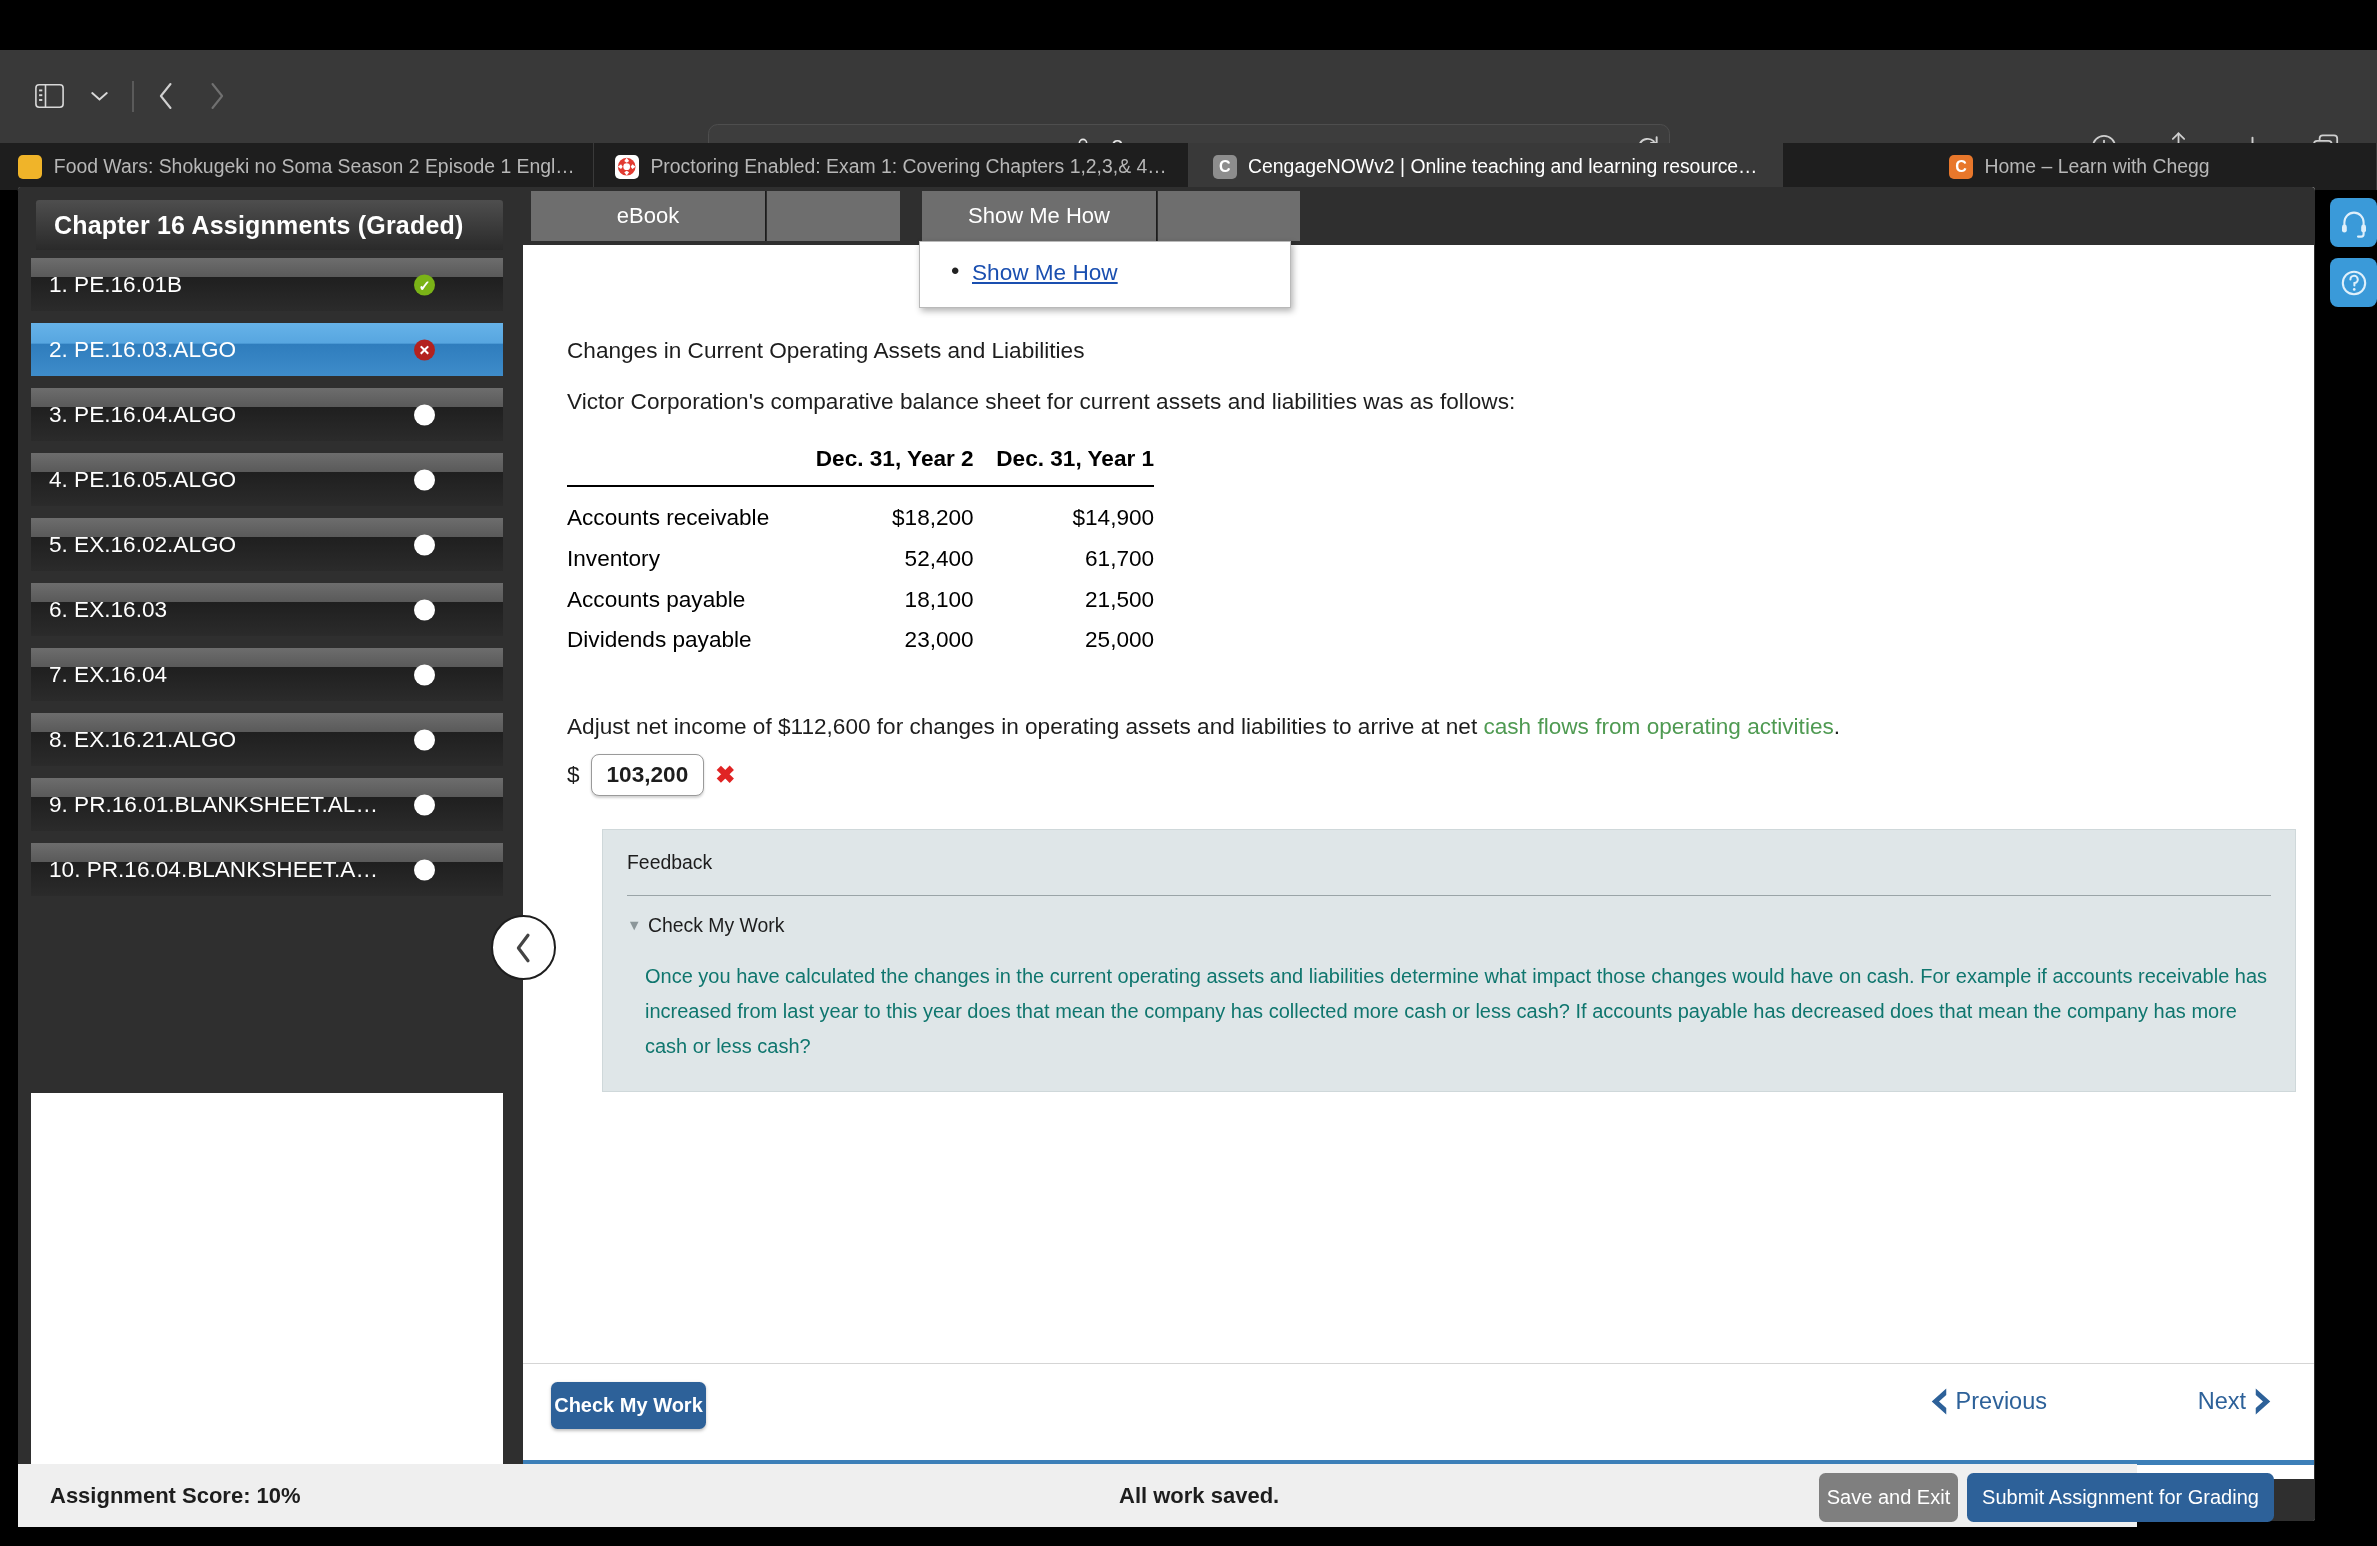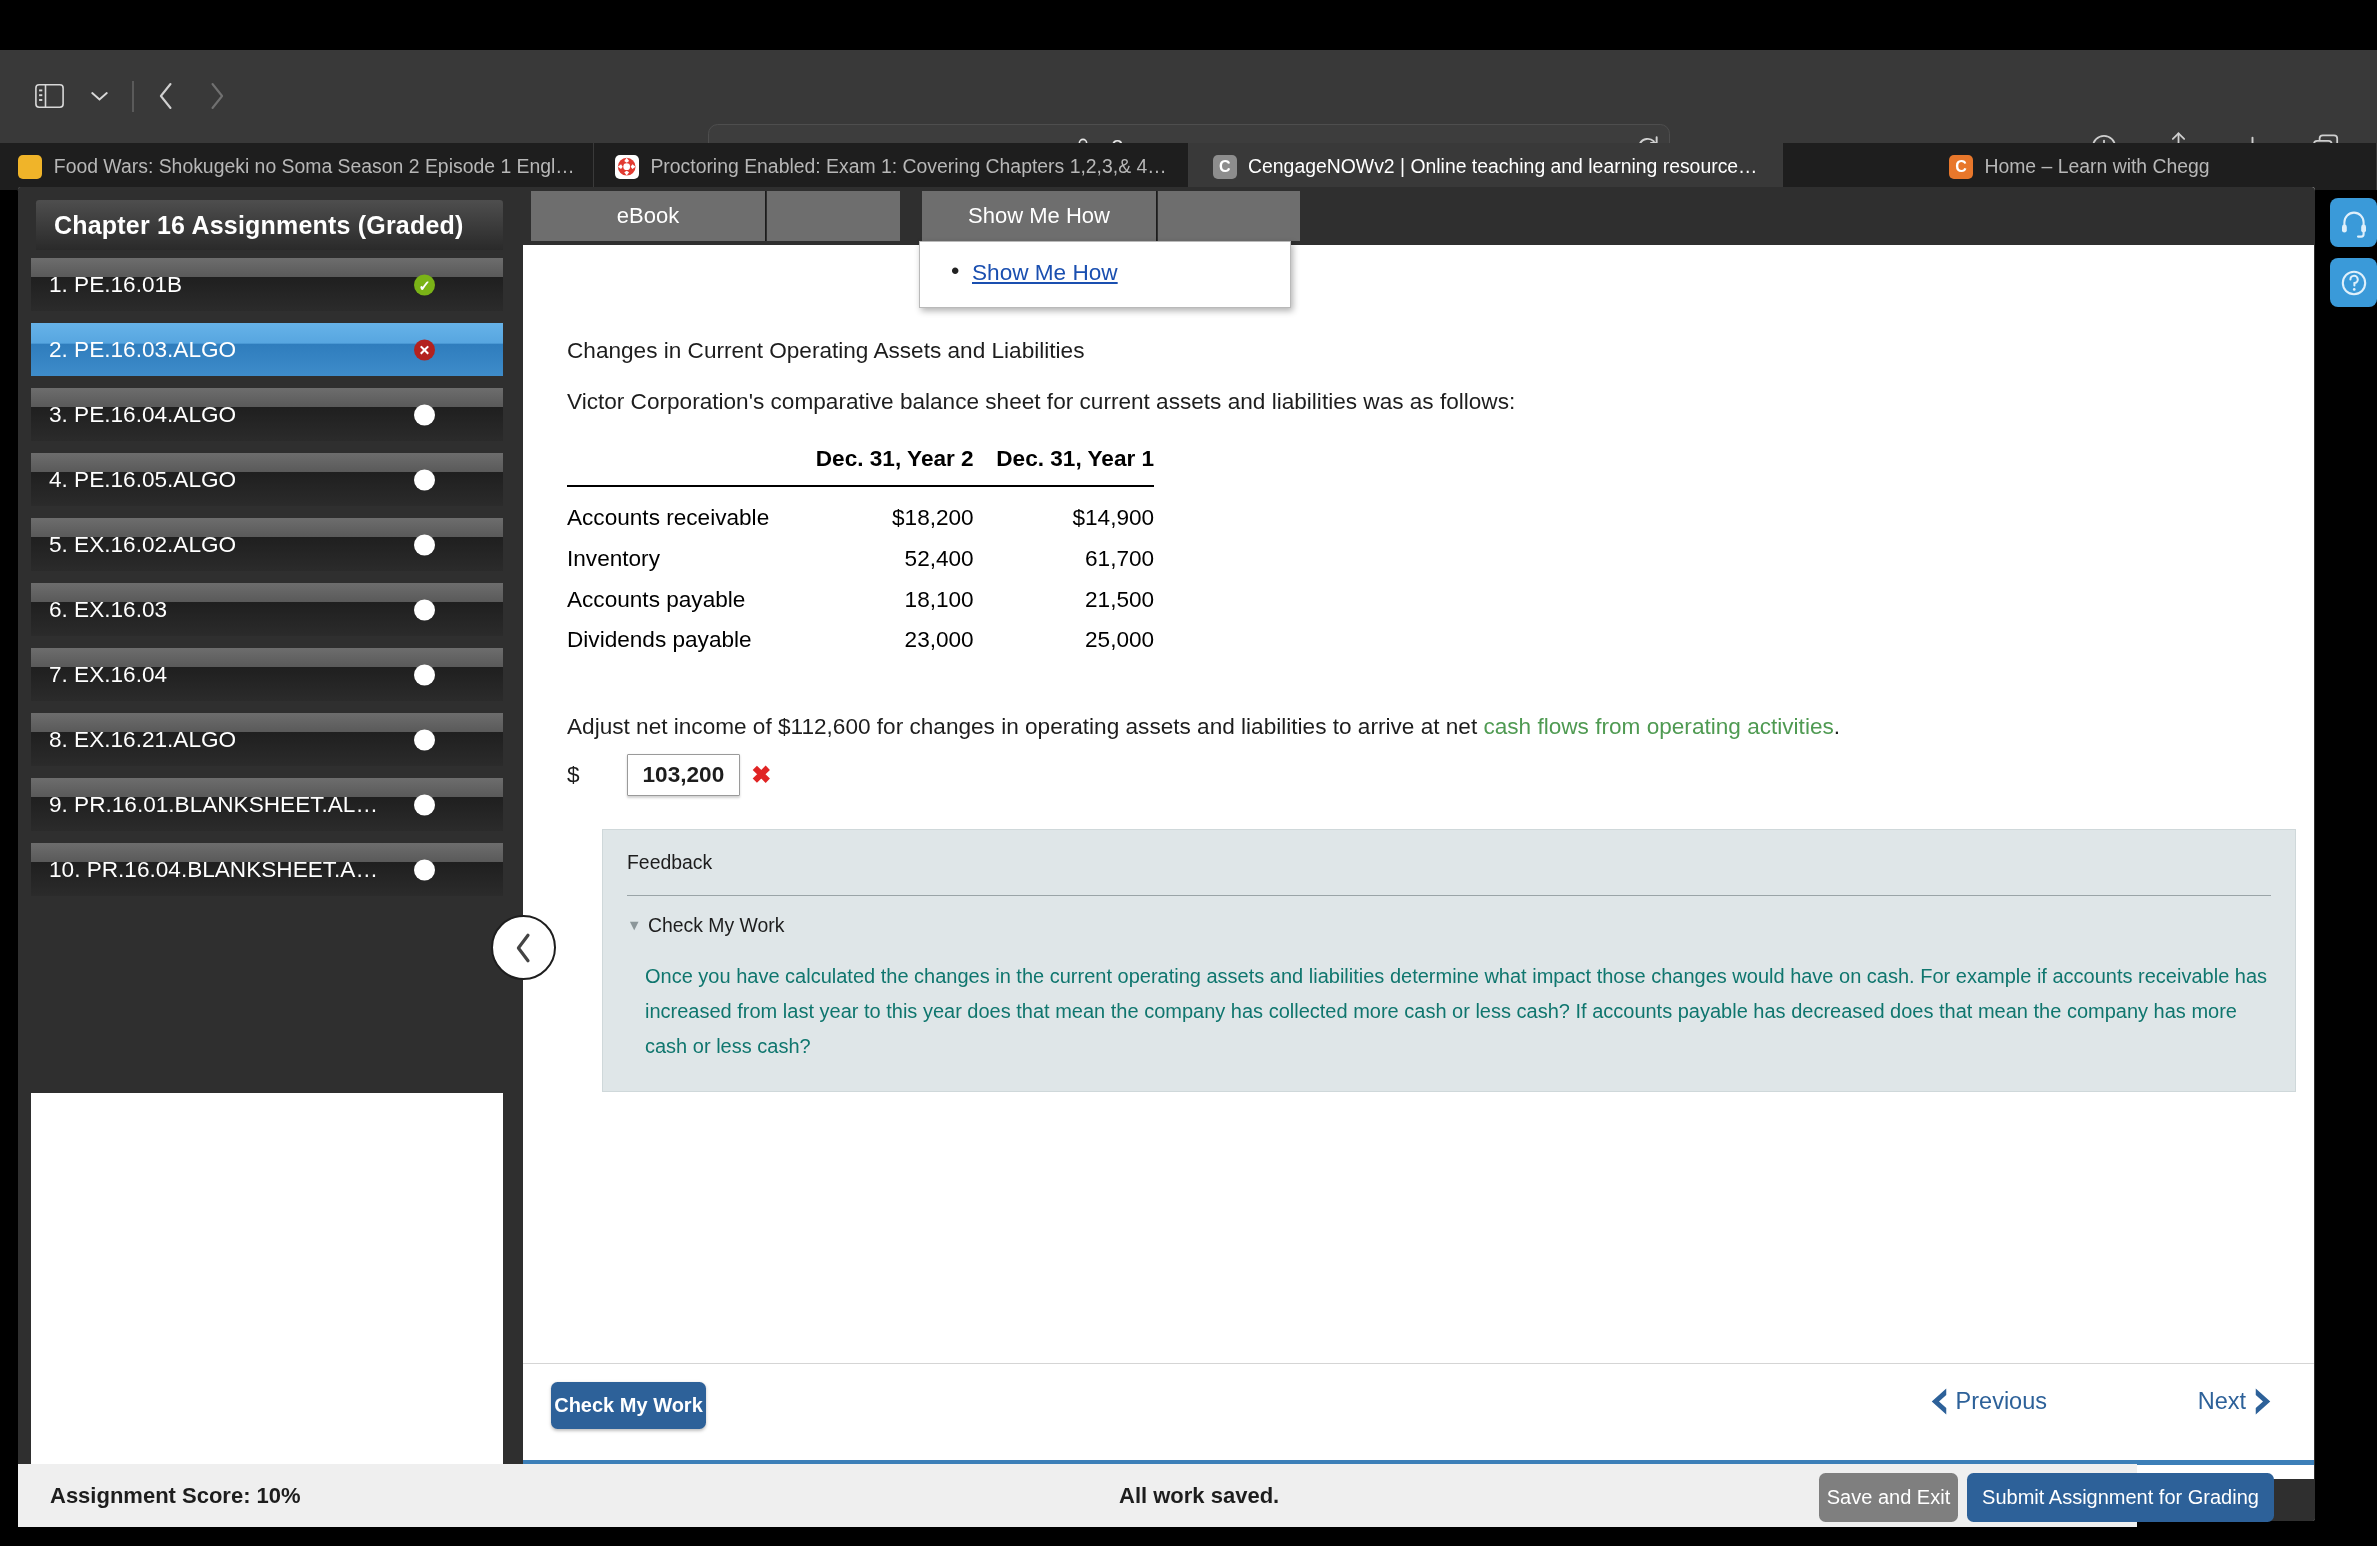--- a/index.html
+++ b/index.html
@@ -144,24 +144,24 @@
   table.balance td { font-size:22.6px; padding:7.3px 0; white-space:nowrap; }
   table.balance td.name { text-align:left; padding-right:24px; }
   table.balance td.num { text-align:right; padding-left:22.6px; }
   table.balance thead tr.rule th { border-bottom:2.4px solid #000; height:3.2px; padding:0; }
 
   .adjust { position:absolute; left:44px; top:469px; font-size:22.6px; color:#1d1d1d; }
   .adjust .green { color:#4f9a52; }
   .answerline { position:absolute; left:44px; top:509px; display:flex; align-items:center; gap:11.3px; }
   .answerline .dollar { font-size:22.6px; color:#1d1d1d; }
   .ansbox {
-    width:113px; height:42px; border:1.6px solid #9a9a9a; border-radius:1px; background:#fff;
+    width:113px; height:42px; border:1.6px solid #9a9a9a; border-radius:8px; background:#fff;
     box-shadow:0 1.6px 2.4px rgba(0,0,0,.18);
     display:flex; align-items:center; justify-content:center;
-    font-size:22.6px; font-weight:bold; color:#1d1d1d; cursor:text;margin-left:36px;
+    font-size:22.6px; font-weight:bold; color:#1d1d1d; cursor:text;
   }
   .xmark { color:#e02424; font-size:24px; font-weight:bold; }
 
   .feedback {
     position:absolute; left:79px; top:584px; width:1694px;
     background:#dfe6e8; border:0.8px solid #cfd8da; padding:21px 24px 27.5px 24px;
   }
   .fb-title { font-size:19.4px; color:#1d1d1d; }
   .fb-rule { height:0.8px; background:#9aa4a7; margin:21px 0 18px 0; }
   .fb-check { font-size:19.4px; color:#1d1d1d; display:flex; align-items:center; gap:6.5px; }

